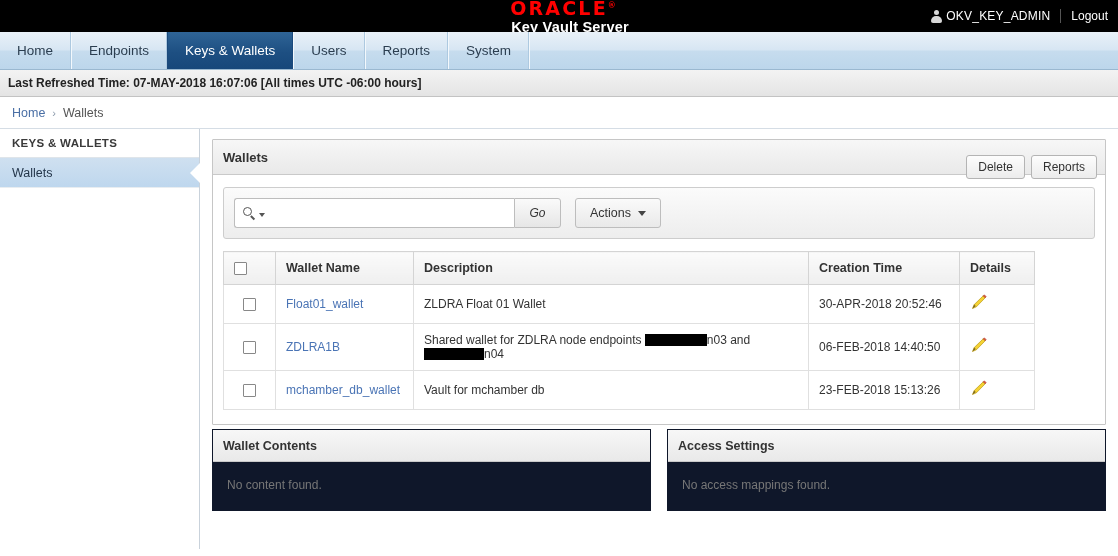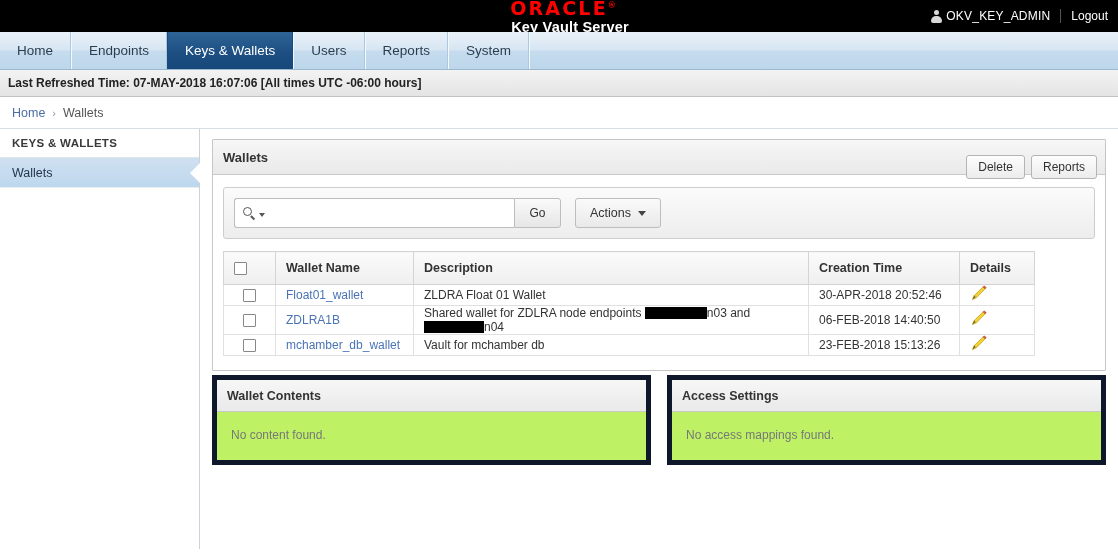--- a/index.html
+++ b/index.html
@@ -171,21 +171,21 @@
   .search-input {
     flex:1; border:none; outline:none; height:26px;
     font-family:"Liberation Sans", sans-serif; font-size:12px; color:#333;
     padding-left:6px; background:transparent;
   }
   .go-btn {
     height:30px; min-width:47px;
     border:1px solid #bdbdbd; border-radius:0 3px 3px 0;
     background: linear-gradient(to bottom,#fafafa 0%, #e6e6e6 100%);
     font-size:12px; color:#333; cursor:pointer;
-    display:flex;align-items:center;justify-content:center;
+    display:flex;align-items:center;justify-content:center;font-style:italic;
   }
   .actions-btn {
     margin-left: 14px;
     height:30px; padding:0 14px;
     border:1px solid #bdbdbd; border-radius:3px;
     background: linear-gradient(to bottom,#fafafa 0%, #e9e9e9 100%);
     font-size:12.5px; color:#333; cursor:pointer;
     display:flex;align-items:center;gap:7px;
   }
   .caret-down {
@@ -198,41 +198,41 @@
   table.grid { border-collapse: collapse; width: 803px; table-layout: fixed; }
   table.grid th {
     background: linear-gradient(to bottom,#fbfbfb 0%, #efefef 100%);
     border:1px solid #d4d4d4;
     font-size:12.5px; font-weight:bold; color:#333;
     text-align:left; padding: 9px 10px; height:33px;
   }
   table.grid td {
     border:1px solid #e0e0e0;
     font-size:12px; color:#333;
-    padding: 0 10px;
+    padding: 9px 10px;
     vertical-align: middle;
     background:#fff;
   }
   .col-chk { width: 52px; }
   .col-name { width: 138px; }
   .col-desc { width: 395px; }
   .col-time { width: 151px; }
   .col-details { width: 75px; }
   th.col-chk, td.col-chk { text-align:center; padding-left:0; padding-right:0; }
   .chk {
     width:13px;height:13px;border:1px solid #888;background:#fff;
     display:inline-block; vertical-align:middle; border-radius:1px; cursor:pointer;
   }
   .wallet-link { color:#4a74b5; text-decoration:none; cursor:pointer; font-size:12px; }
   .redact { display:inline-block; background:#000; height:12px; vertical-align:-2px; }
   .pencil { display:inline-block; width:17px;height:17px;position:relative; cursor:pointer; }
 
   
   .bottom-row { display:flex; gap: 16px; padding-top: 4px; }
-  .bottom-panel { flex:1; border:5px solid #0f172a; background:#bef264; }
+  .bottom-panel { flex:1; border:1px solid #0f172a; background:#0f172a; }
   .bp-header {
     height:32px; display:flex; align-items:center; padding-left:10px;
     background: linear-gradient(to bottom,#f7f7f7 0%, #e9e9e9 100%);
     border-bottom:1px solid #c9c9c9;
     font-size:12.5px; font-weight:bold; color:#333;
   }
   .bp-body { padding: 16px 14px; font-size:12px; color:#777; min-height:48px; }
 </style>
 </head>
 <body>

